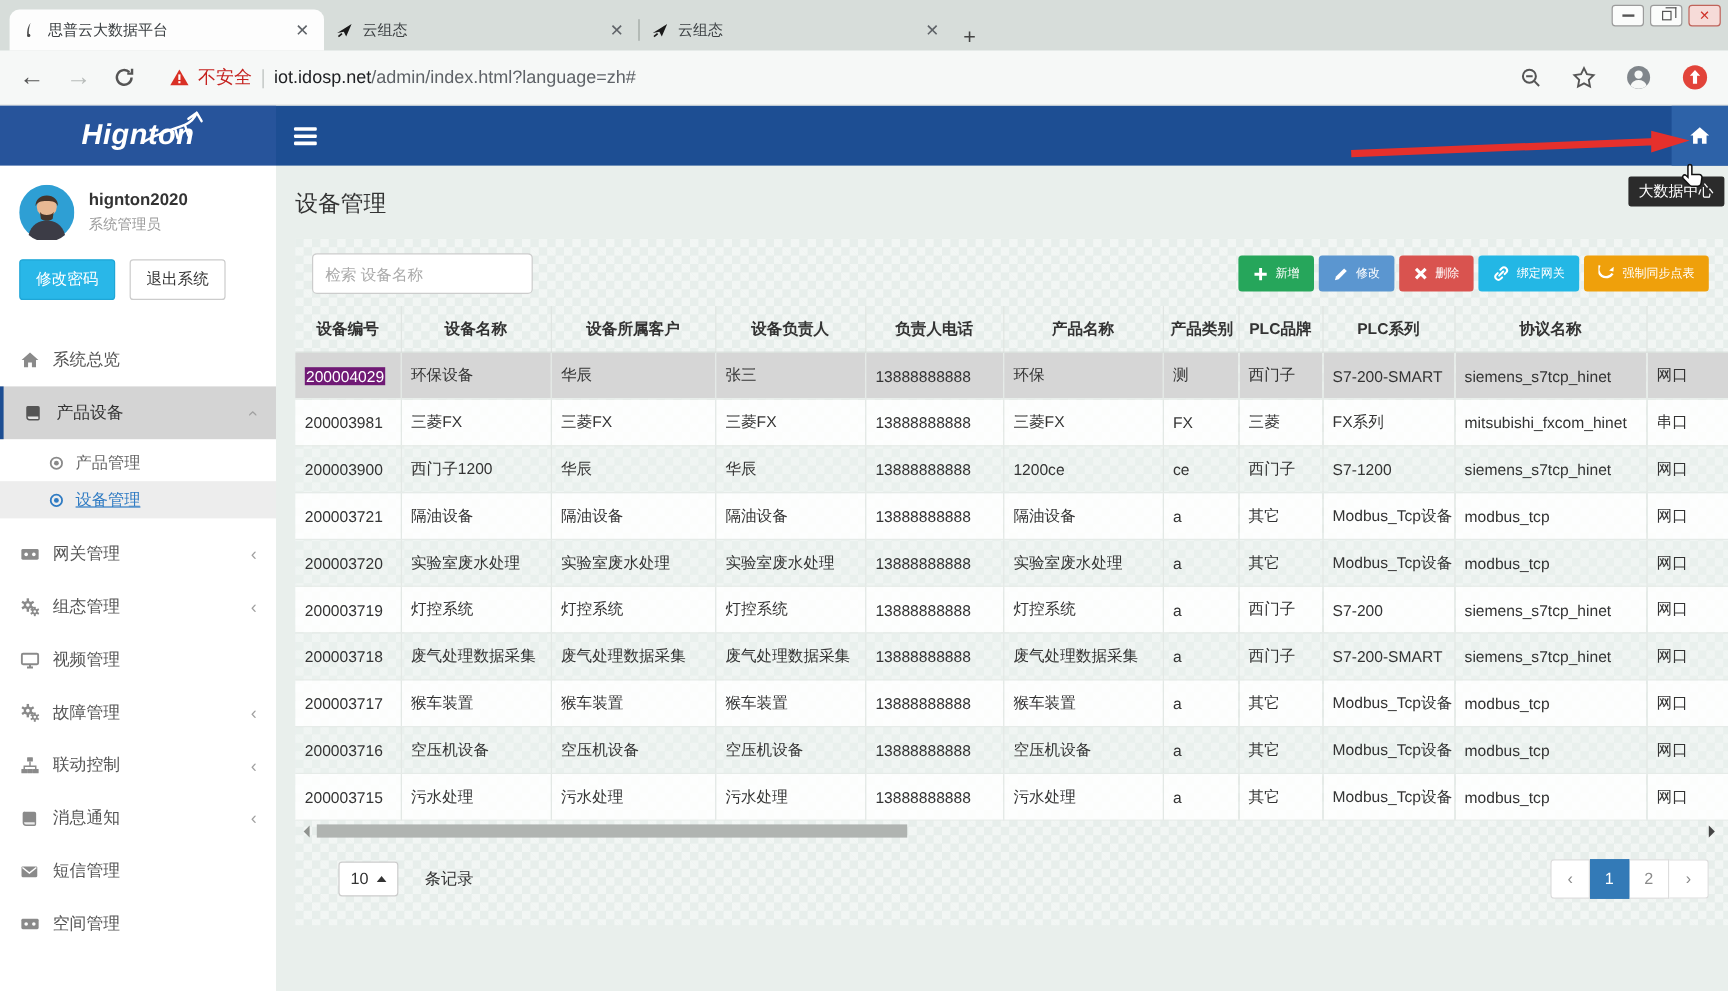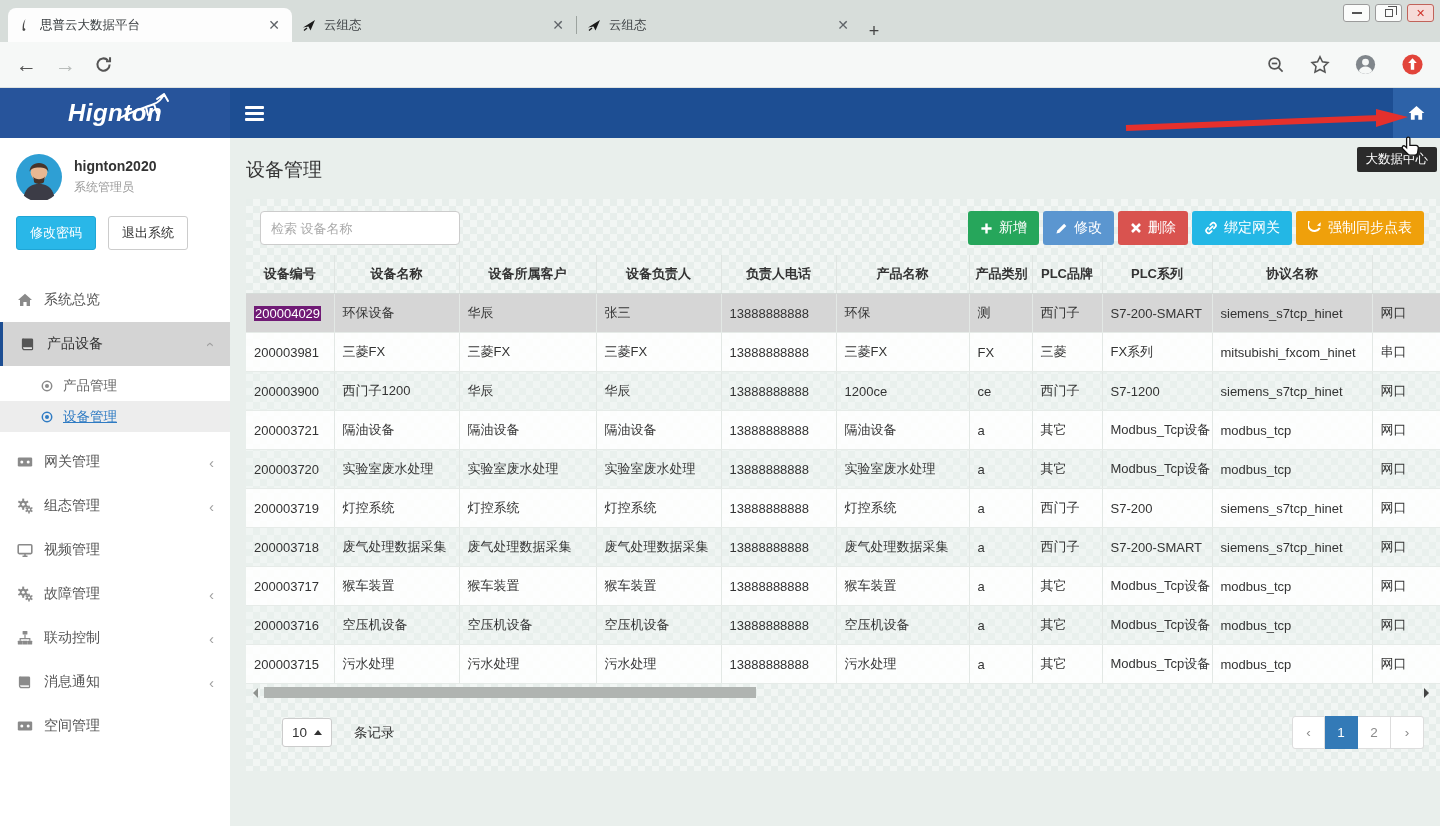--- a/index.html
+++ b/index.html
@@ -4,21 +4,21 @@
 <style>
   * { margin:0; padding:0; box-sizing:border-box; }
   html,body { width:1440px; height:826px; overflow:hidden;
     font-family:"Liberation Sans","DejaVu Sans",sans-serif; background:#e9efec; }
   .ic { display:inline-flex; align-items:center; justify-content:center; }
   .ic svg { display:block; }
 
   
   .titlebar { height:42px; background:#d7ddda; position:relative; display:flex; align-items:flex-end; padding-left:8px; }
   .tabstrip { display:flex; height:34px; align-items:stretch; }
-  .tab { width:284px; display:flex; align-items:center; gap:8px; padding:0 10px; font-size:12.5px; color:#3c4043; position:relative; }
+  .tab { width:262px; display:flex; align-items:center; gap:8px; padding:0 10px; font-size:12.5px; color:#3c4043; position:relative; }
   .tab.active { background:#fdfdfd; border-radius:8px 8px 0 0; }
   .tab .title { flex:1; white-space:nowrap; overflow:hidden; }
   .tab .close { color:#5f6368; font-size:14px; width:16px; height:16px; line-height:16px; text-align:center; }
   .tabsep { width:1px; height:18px; background:#9ca39f; align-self:center; }
   .newtab { width:26px; font-size:18px; color:#444; display:flex; align-items:center; justify-content:center; }
   .winctl { position:absolute; right:6px; top:4px; display:flex; gap:5px; }
   .wbtn { width:27px; height:18px; border:1px solid #9b9b9b; border-radius:3px; background:#fbfcfb; display:flex; align-items:center; justify-content:center; font-size:11px; color:#555; }
   .wbtn.close { background:#f6dbd8; border-color:#c0635a; color:#cf342b; font-weight:bold; }
   .min-bar { width:10px; height:2px; background:#555; }
   .restore-sq { width:8px; height:8px; border:1.5px solid #555; position:relative; }
@@ -70,24 +70,24 @@
   .annot { position:absolute; pointer-events:none; }
 
   .page { padding:10px 0 0 16px; }
   .pgtitle { font-size:19px; color:#333; font-weight:400; margin:9px 0 16px; }
   .panel { background-color:#e7eeeb;
     background-image:
       linear-gradient(45deg, rgba(255,255,255,.45) 25%, transparent 25%, transparent 75%, rgba(255,255,255,.45) 75%),
       linear-gradient(45deg, rgba(255,255,255,.45) 25%, transparent 25%, transparent 75%, rgba(255,255,255,.45) 75%);
     background-position:0 0,7px 7px; background-size:14px 14px; padding-top:12px; }
   .controls { display:flex; align-items:center; padding:0 16px 0 14px; }
-  .search { width:200px; height:34px; border:1px solid #ccc; border-radius:4px; background:#fff; padding:0 10px; font-size:13px; color:#333; }
+  .search { width:184px; height:34px; border:1px solid #ccc; border-radius:4px; background:#fff; padding:0 10px; font-size:13px; color:#333; }
   .search::placeholder { color:#aaa; }
   .btns { margin-left:auto; display:flex; gap:4px; }
-  .abtn { display:inline-flex; align-items:center; gap:6px; color:#fff; font-size:14px; padding:8px 12px; border:none; border-radius:3px; }
+  .abtn { display:inline-flex; align-items:center; gap:6px; color:#fff; font-size:10px; padding:8px 12px; border:none; border-radius:3px; }
 
   .twrap { margin-top:10px; overflow:hidden; width:1194px; }
   table { border-collapse:collapse; table-layout:fixed; width:1326px; font-size:13px; color:#333; }
   th { font-weight:bold; text-align:center; padding:10px 6px; border-right:1px solid #e0e5e2; border-bottom:1px solid #d6dcd9; white-space:nowrap; overflow:hidden; }
   td { text-align:left; padding:10px 8px; border-right:1px solid #e3e8e5; border-bottom:1px solid #e6ebe8; white-space:nowrap; overflow:hidden; }
   tr.r-odd  { background:rgba(255,255,255,.85); }
   tr.r-even { background:rgba(237,244,241,.35); }
   tr.selected { background:#d6d6d6; }
   .hl { background:#701a75; color:#fff; padding:0 1px; }
 
@@ -156,20 +156,32 @@
 
 <div class="toolbar">
   <span class="navarrow">←</span>
   <span class="navarrow disabled">→</span>
   <span class="ic">
     <svg width="19" height="19" viewBox="0 0 18 18">
         <path d="M14.8 9a5.8 5.8 0 11-1.7-4.1" fill="none" stroke="#555" stroke-width="1.9"></path>
         <path d="M15.2 2.2V6h-3.8" fill="none" stroke="#555" stroke-width="1.9"></path>
       </svg>
   </span>
+  <div class="sec">
+    <span class="ic">
+      <svg width="17" height="15" viewBox="0 0 17 15">
+          <path d="M8.5 1l7.6 13H.9z" fill="#d93025"></path>
+          <rect x="7.6" y="5" width="1.8" height="4.6" fill="#fff"></rect>
+          <rect x="7.6" y="10.6" width="1.8" height="1.8" fill="#fff"></rect>
+        </svg>
+    </span>
+    <span class="warn-text">不安全</span>
+    <span class="urldiv">|</span>
+    <span class="url"><span class="host">iot.idosp.net</span><span class="path">/admin/index.html?language=zh#</span></span>
+  </div>
   <div class="tool-right">
     <span class="ic">
       <svg width="20" height="20" viewBox="0 0 20 20">
           <circle cx="8.5" cy="8.5" r="5.4" fill="none" stroke="#555" stroke-width="1.7"></circle>
           <path d="M12.6 12.6l4 4" stroke="#555" stroke-width="1.7"></path>
           <path d="M5.8 8.5h5.4" stroke="#555" stroke-width="1.7"></path>
         </svg>
     </span>
     <span class="ic">
       <svg width="20" height="20" viewBox="0 0 18 18">
@@ -348,20 +360,29 @@
         </div>
         <div class="mi">
           <span class="ic ">
             <svg width="15" height="15" viewBox="0 0 16 16">
               <path d="M4 1.5h8.5A1.5 1.5 0 0114 3v9.7a1.5 1.5 0 01-1.5 1.5H5a3 3 0 01-3-3V3A1.5 1.5 0 014 1.5z" fill="currentColor"></path>
               <path d="M3.3 10.8h9.4v2.1H5a1.7 1.7 0 01-1.7-1.7z" fill="#fff" opacity=".85"></path>
             </svg>
           </span>
           <span class="lbl">消息通知</span>
           <span class="chev">‹</span>
+        </div>
+        <div class="mi">
+          <span class="ic ">
+            <svg width="15" height="15" viewBox="0 0 16 16">
+              <rect x="1" y="3.2" width="14" height="9.6" rx="1" fill="currentColor"></rect>
+              <path d="M1.8 4.2L8 9.2l6.2-5" stroke="#fff" stroke-width="1.3" fill="none"></path>
+            </svg>
+          </span>
+          <span class="lbl">短信管理</span>
         </div>
         <div class="mi">
           <span class="ic ">
             <svg width="16" height="16" viewBox="0 0 16 16">
               <rect x=".8" y="3.6" width="14.4" height="8.8" rx="1.2" fill="currentColor"></rect>
               <circle cx="4.8" cy="8" r="1.5" fill="#fff"></circle>
               <circle cx="11.2" cy="8" r="1.5" fill="#fff"></circle>
             </svg>
           </span>
           <span class="lbl">空间管理</span>

